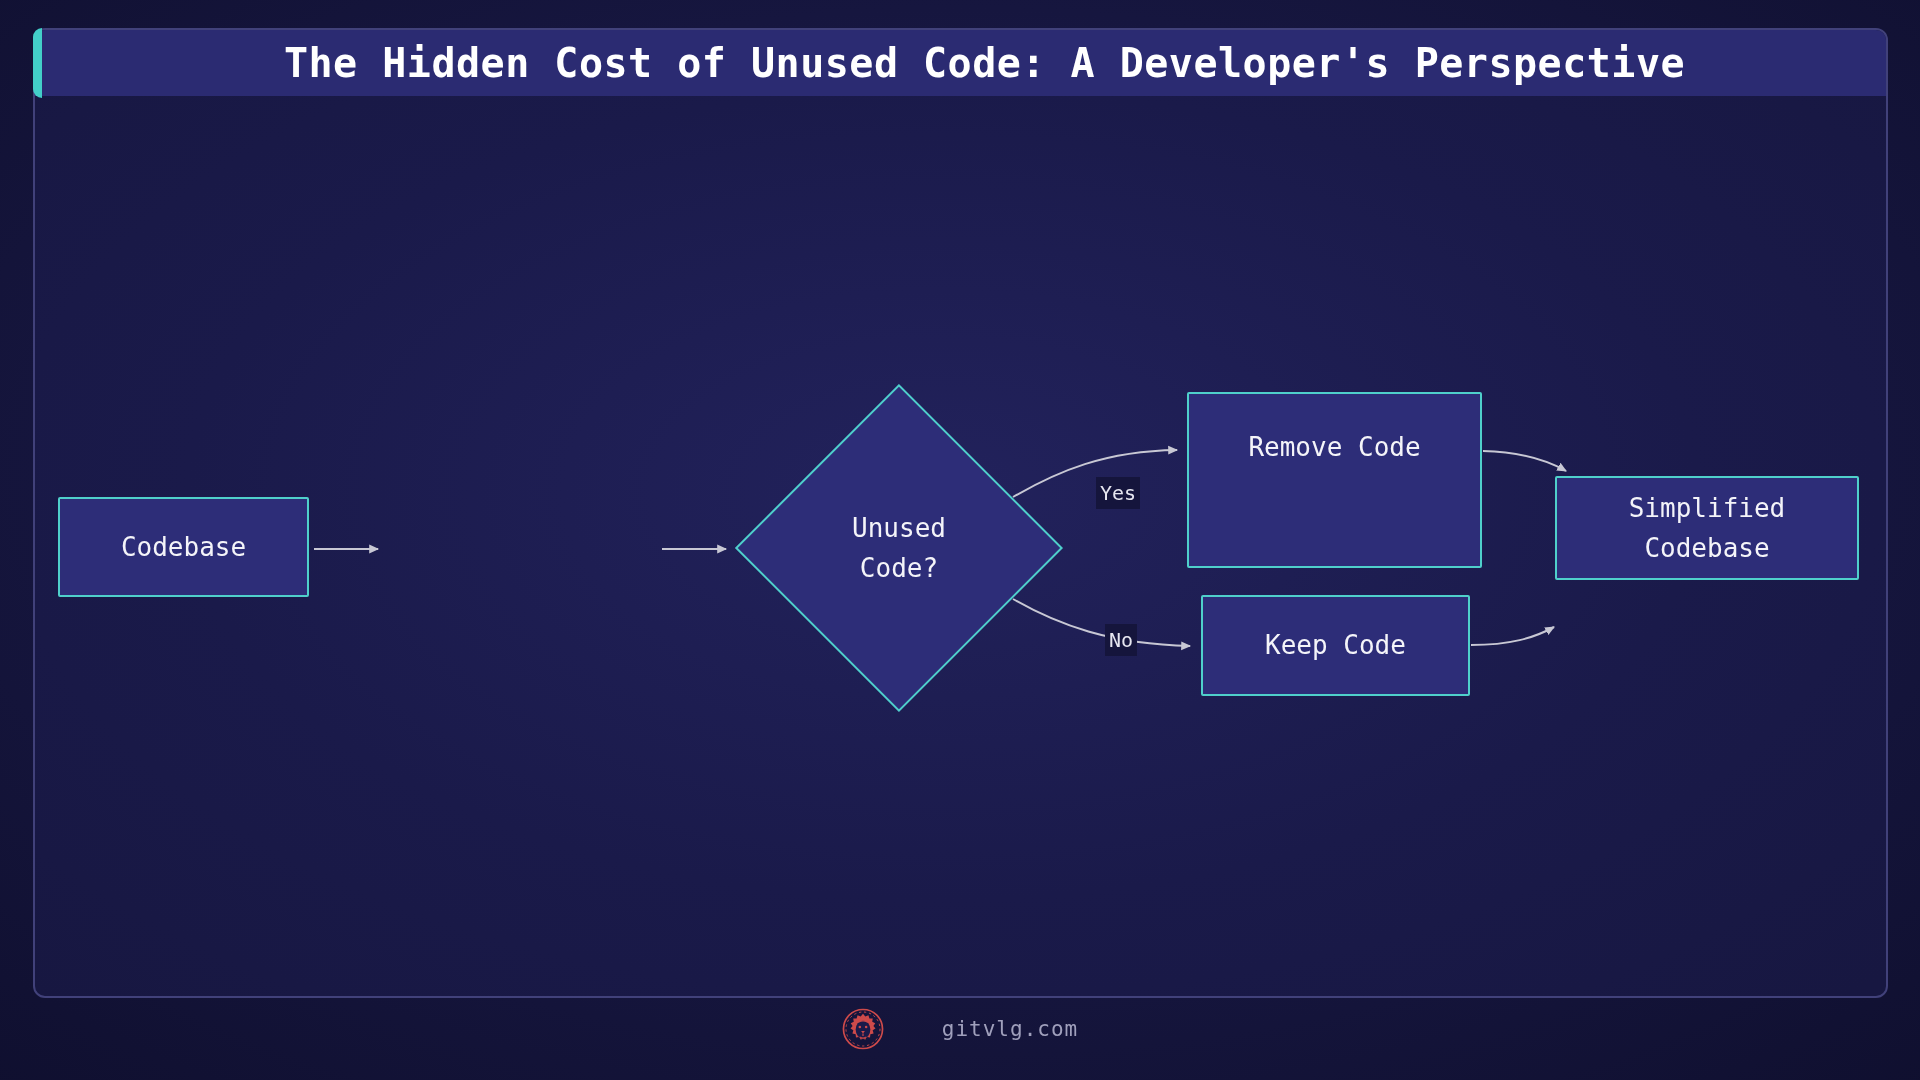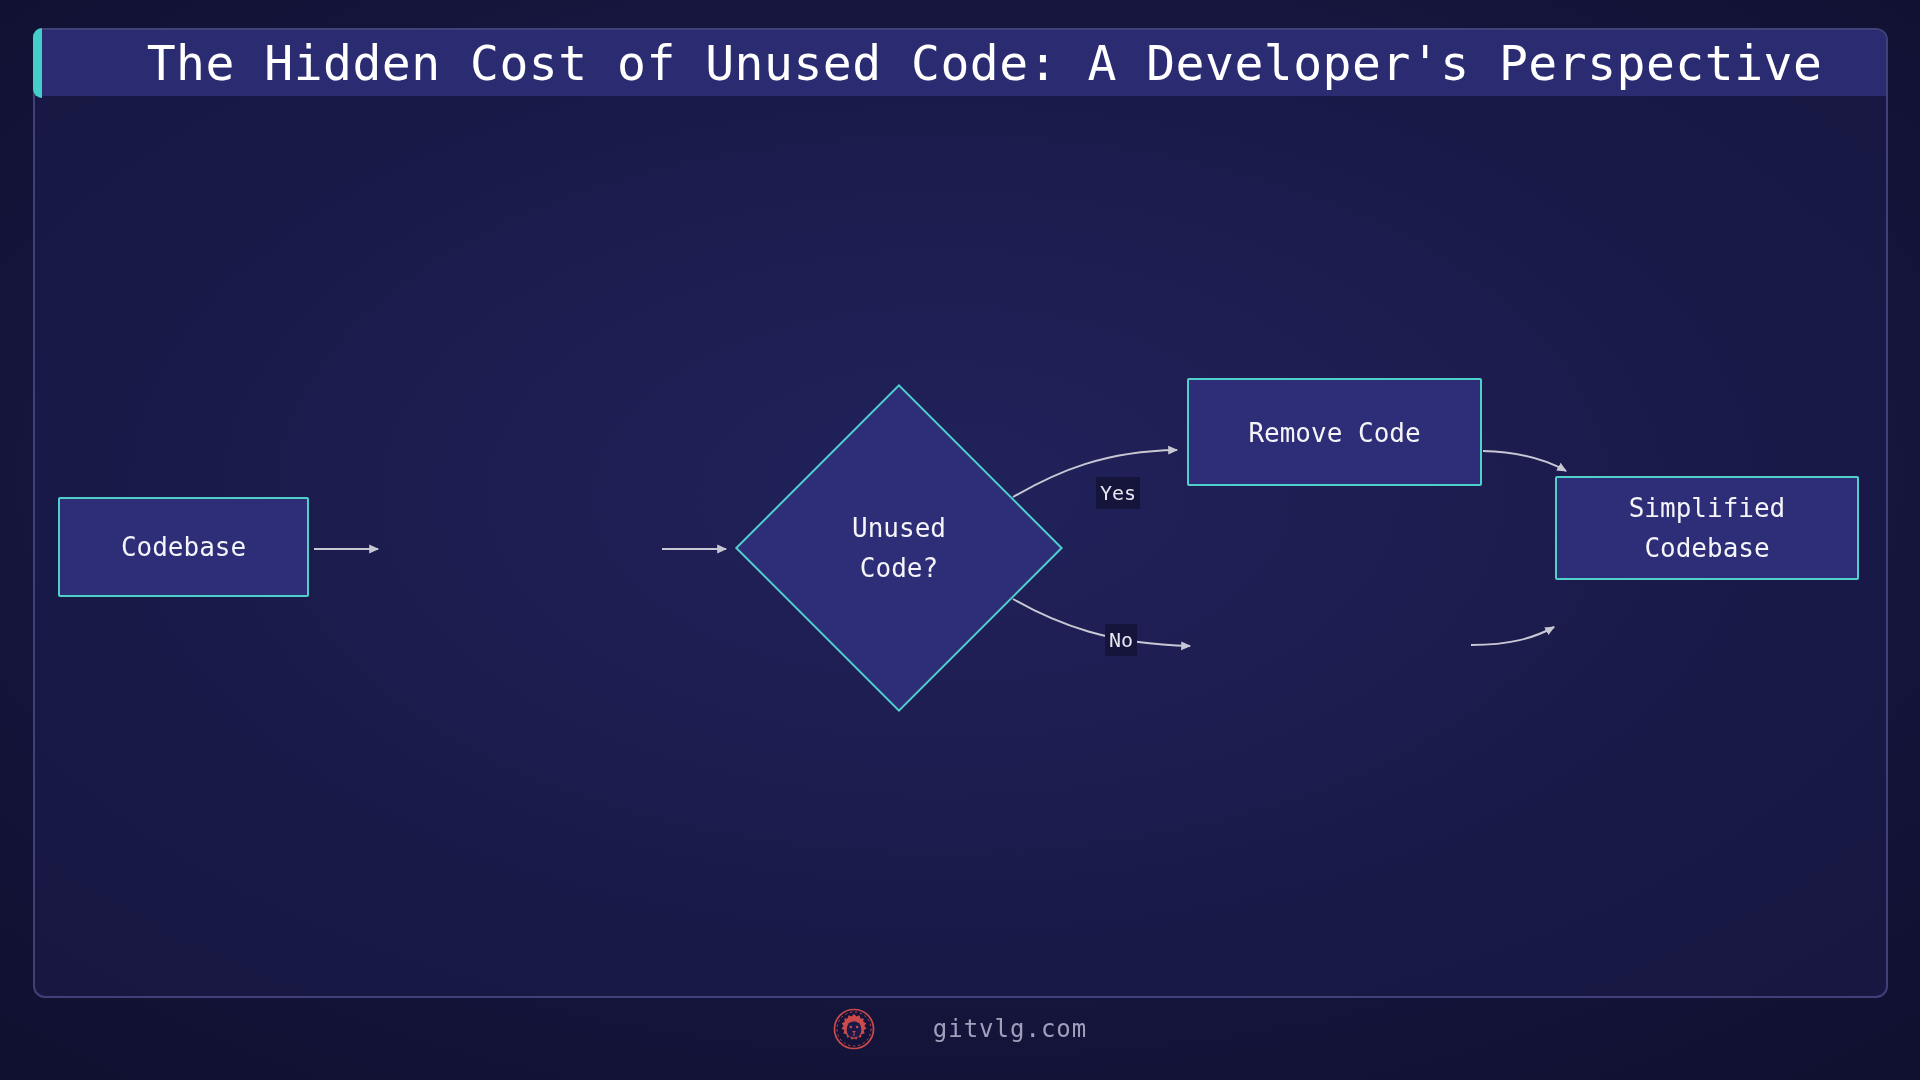--- a/index.html
+++ b/index.html
@@ -33,22 +33,22 @@
     justify-content: center;
   }
   .title-accent {
     position: absolute;
     left: -2px; top: -2px;
     width: 9px; height: 70px;
     background: #43cfc9;
     border-radius: 10px 0 0 10px;
   }
   .page-title {
-    font-size: 48px;
-    font-weight: normal;
+    font-size: 40px;
+    font-weight: bold;
     color: #ffffff;
     white-space: nowrap;
     letter-spacing: 0.5px;
     margin-left: 48px;
   }
 
   
   .canvas { position: absolute; inset: 0; }
 
   svg.edges { position: absolute; inset: 0; width: 1920px; height: 1080px; z-index: 1; }
@@ -63,21 +63,21 @@
     font-size: 26px;
     color: #f4f4f9;
     line-height: 1.55;
   }
   .rect-node {
     background: #2d2d78;
     border: 2px solid #4fd0cb;
     border-radius: 2px;
   }
   #node-codebase   { left: 58px;   top: 497px; width: 251px; height: 100px; }
-  #node-remove     { left: 1187px; top: 378px; width: 295px; height: 108px;
+  #node-remove     { left: 1187px; top: 392px; width: 295px; height: 176px;
                      align-items: flex-start; padding-top: 33px; }
   #node-keep       { left: 1201px; top: 595px; width: 269px; height: 101px; }
   #node-simplified { left: 1555px; top: 476px; width: 304px; height: 104px; }
 
   .diamond-box { position: absolute; z-index: 2; }
   #node-audit  { left: 387px; top: 412px; width: 273px; height: 273px; }
   #node-unused { left: 735px; top: 384px; width: 328px; height: 328px; }
   .diamond-shape {
     position: absolute;
     inset: 14.65%;
@@ -113,21 +113,21 @@
   
   .footer {
     position: absolute;
     left: 0; right: 0; top: 1008px;
     display: flex;
     align-items: center;
     justify-content: center;
     gap: 14px;
   }
   .brand-text {
-    font-size: 24px;
+    font-size: 21px;
     color: #a0a0bc;
     letter-spacing: 1px;
     margin-left: 44px;
   }
   .lion-icon { width: 42px; height: 42px; display: block; }
 </style>
 </head>
 <body>
 
 <div class="panel">
@@ -163,20 +163,23 @@
     <div class="diamond-label">
       <span>Unused</span>
       <span>Code?</span>
     </div>
   </div>
 
   <div id="node-remove" class="node rect-node">
     <span>Remove Code</span>
   </div>
 
+  <div id="node-keep" class="node rect-node">
+    <span>Keep Code</span>
+  </div>
 
   <div id="node-simplified" class="node rect-node">
     <span>
       <span style="display:block">Simplified</span>
       <span style="display:block">Codebase</span>
     </span>
   </div>
 
   <div id="edge-label-yes" class="edge-label">Yes</div>
   <div id="edge-label-no" class="edge-label">No</div>

